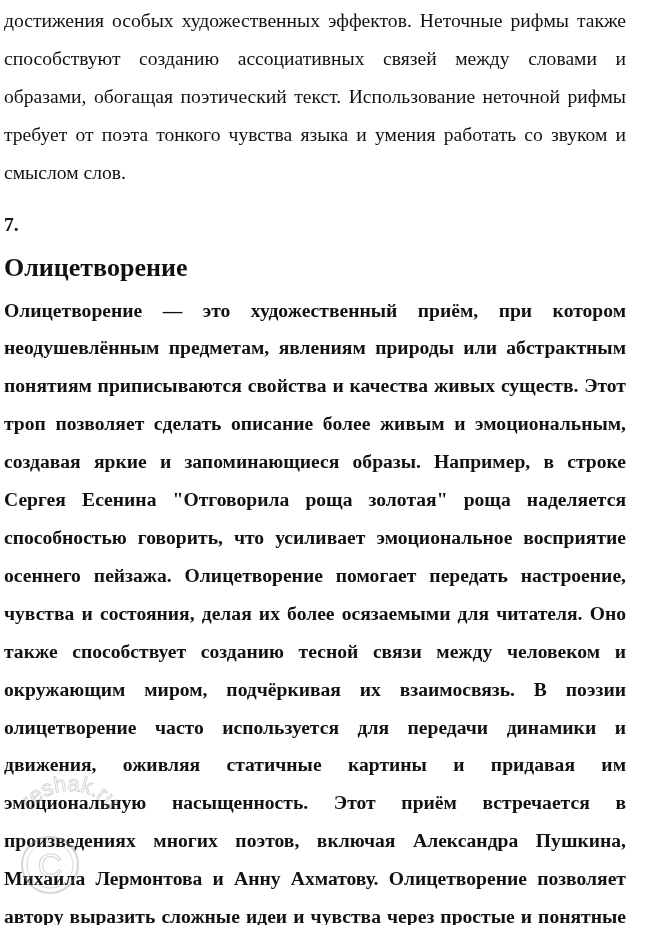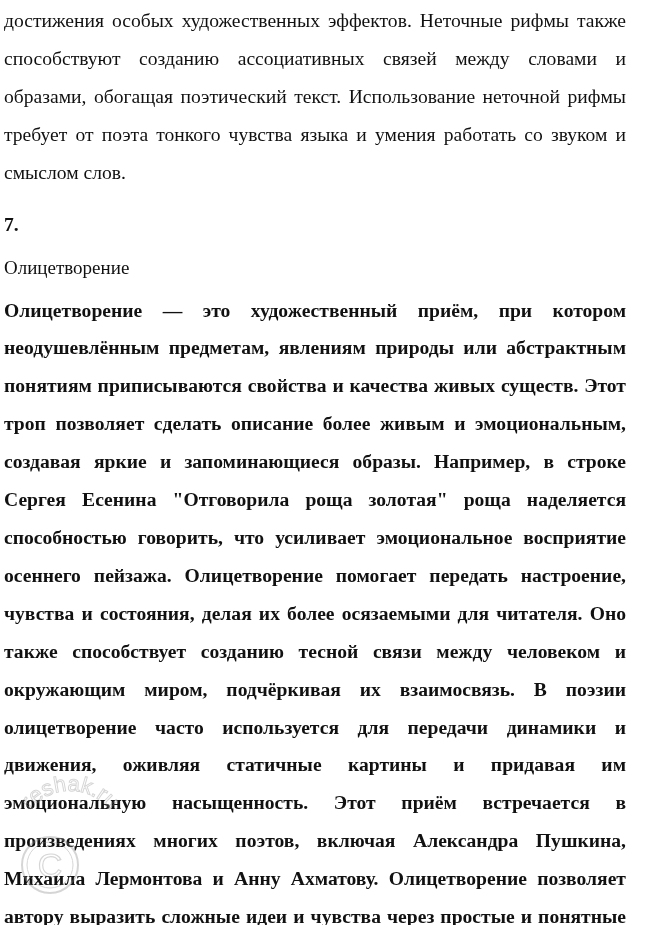--- a/index.html
+++ b/index.html
@@ -31,22 +31,22 @@
       margin-top: 2px;
     }
     .num {
       font-weight: bold;
       font-size: 19.6px;
       line-height: 38px;
       margin: 0;
       margin-top: 14px;
     }
     .heading {
-      font-weight: normal;
-      font-size: 19px;
+      font-weight: bold;
+      font-size: 26px;
       line-height: 38px;
       margin: 0;
       margin-top: 5px;
     }
     .para.second {
       margin-top: 5px;
       font-weight: bold;
     }
     .watermark {
       position: absolute;

